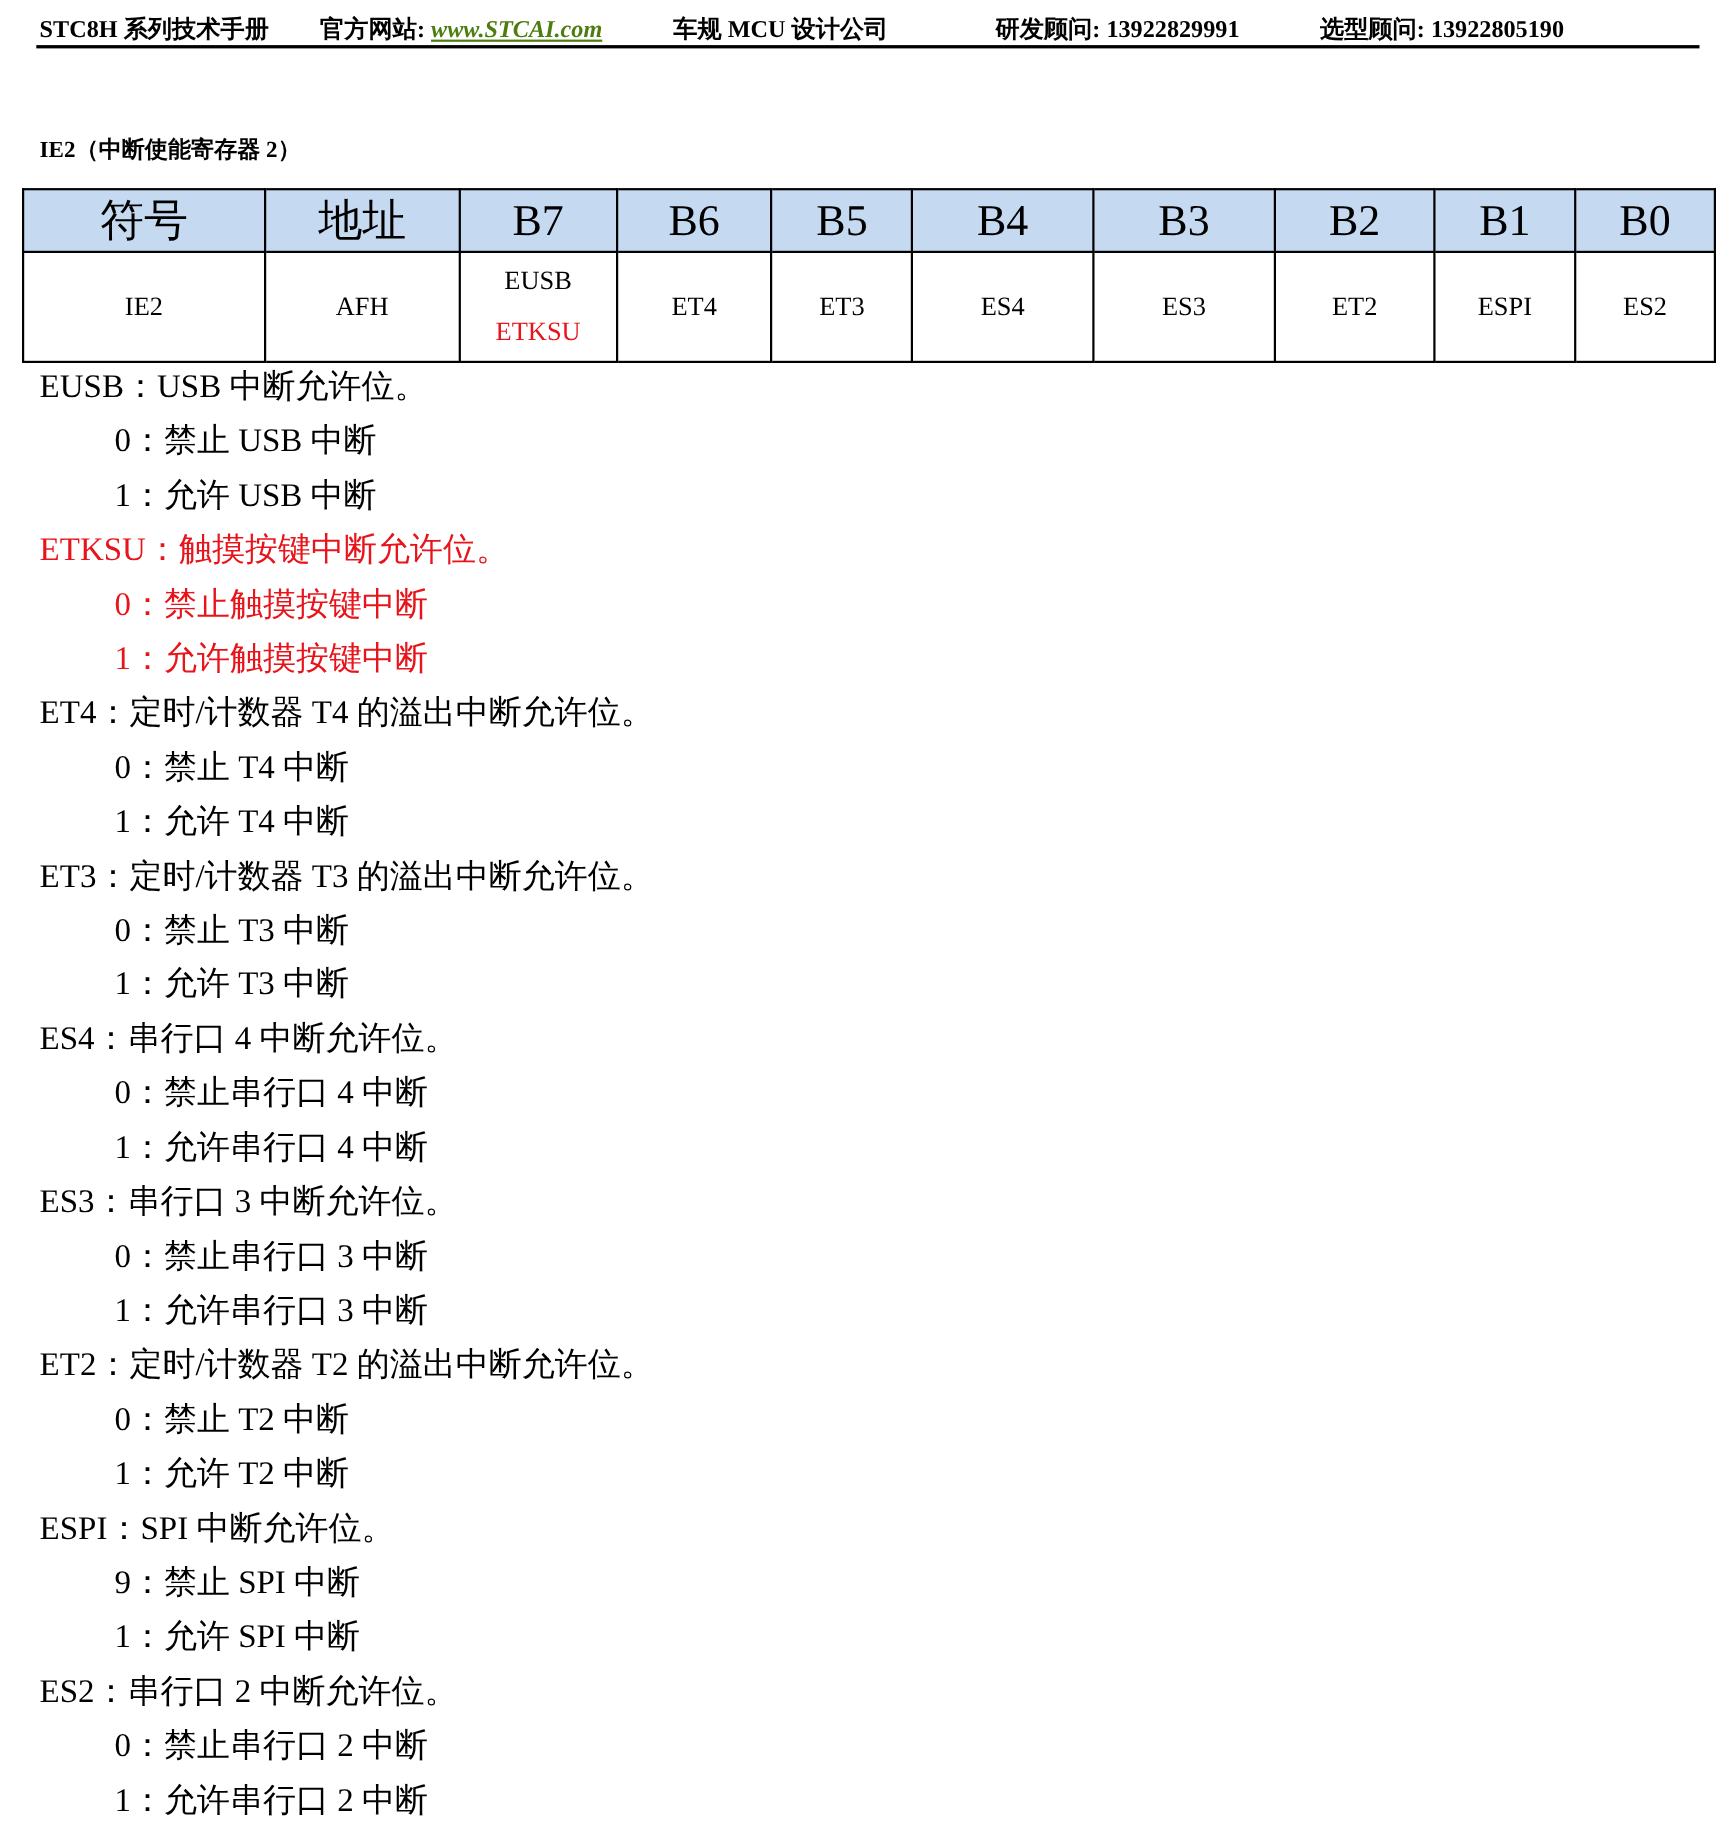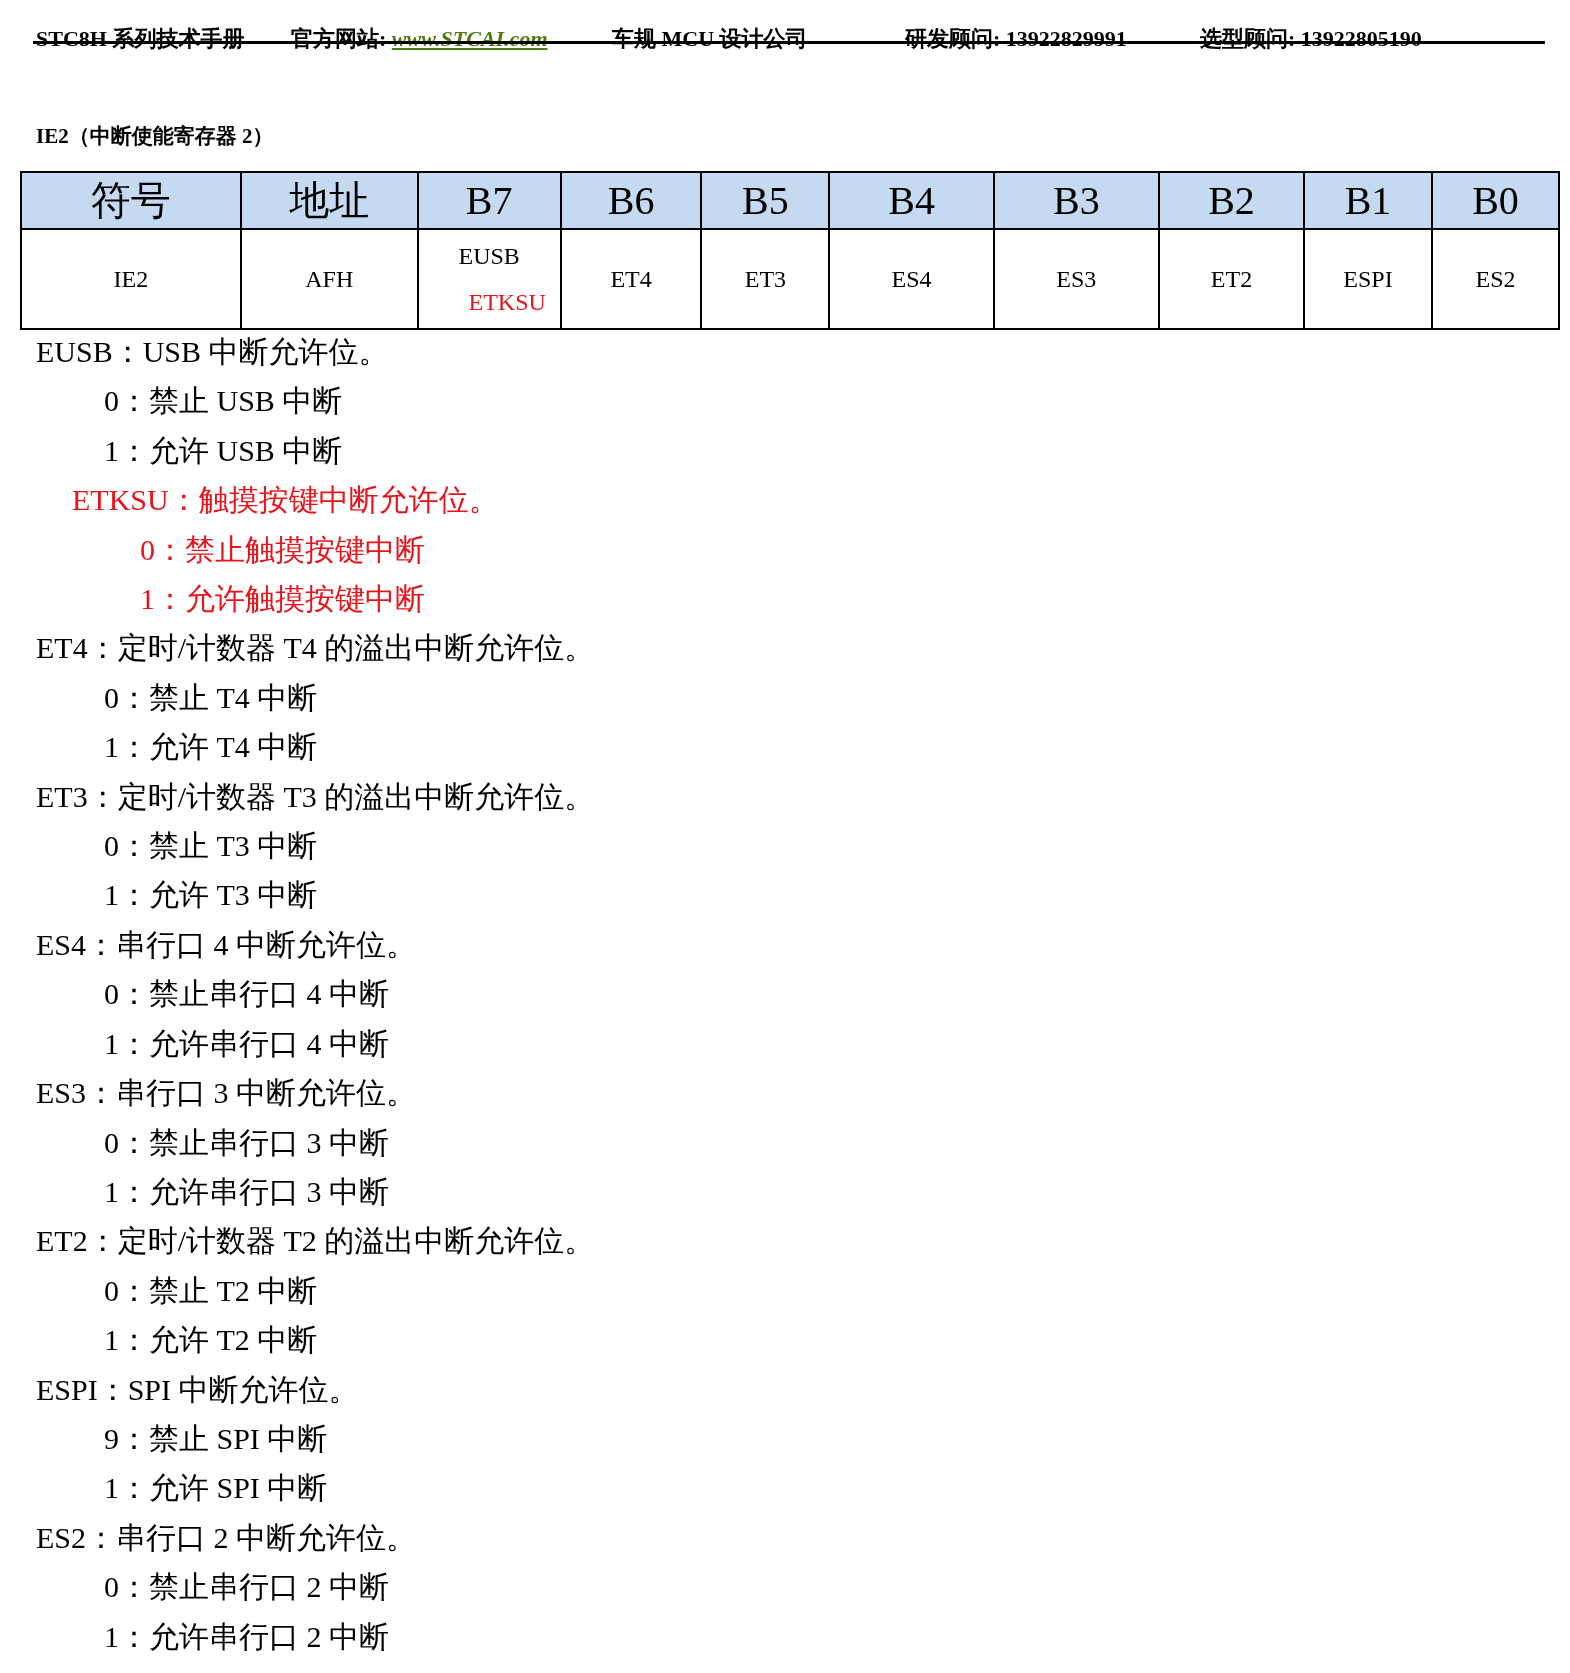--- a/index.html
+++ b/index.html
@@ -4,41 +4,41 @@
 <style>
   html, body { margin: 0; padding: 0; background: #ffffff; }
   body {
     width: 1570px; height: 1673px; position: relative; overflow: hidden;
     font-family: "Liberation Serif", "DejaVu Serif", serif; color: #000;
   }
   .page-header {
     position: absolute; left: 36px; top: 8px; width: 1510px; height: 36px;
     font-weight: bold; font-size: 22px; white-space: nowrap;
   }
-  .page-header span { position: absolute; top: 4px; margin-top: 12px; }
+  .page-header span { position: absolute; top: 4px; }
   .page-header .link { color: #4d7c0f; text-decoration: underline; font-style: italic; }
   .header-rule {
     position: absolute; left: 33px; top: 41px; width: 1512px; height: 3px; background: #000;
   }
   .section-title {
     position: absolute; left: 36px; top: 122px; font-size: 21px; font-weight: bold; white-space: nowrap;
   }
   table.reg {
     position: absolute; left: 20px; top: 171px; width: 1540px;
     border-collapse: collapse; table-layout: fixed;
   }
   table.reg th, table.reg td {
     border: 2px solid #000; text-align: center; padding: 0;
   }
   table.reg th {
     background: #c5d9f1; font-weight: normal; font-size: 40px; height: 49px;
   }
   table.reg td { font-size: 24px; height: 98px; background: #fff; }
   table.reg td .line { display: block; line-height: 46px; }
-  .red { color: #e8141b; padding-left: 36px; }
+  .red { color: #e8141b; }
   .desc {
     position: absolute; left: 36px; top: 327px; font-size: 30px; line-height: 49.4px;
   }
   .desc .item { white-space: nowrap; }
   .desc .sub { padding-left: 68px; }
 </style>
 </head>
 <body>
 
 <div class="page-header">

